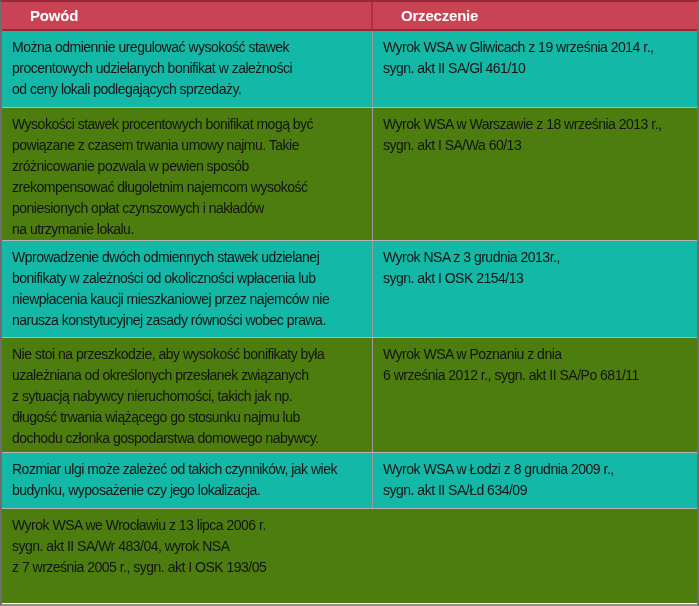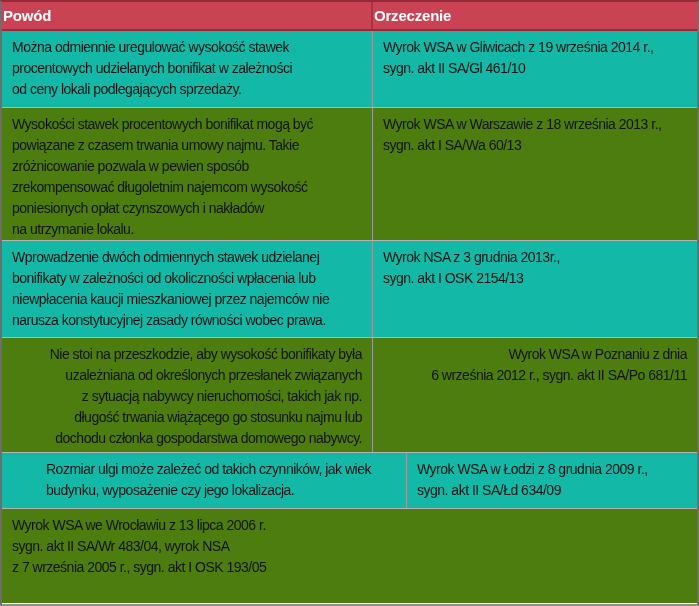--- a/index.html
+++ b/index.html
@@ -26,21 +26,21 @@
     border-bottom: 2px solid #96293a;
     box-sizing: border-box;
   }
   .th {
     display: flex;
     align-items: center;
     color: #ffffff;
     font-weight: bold;
     font-size: 15px;
     letter-spacing: -0.2px;
-    padding: 0 1px;
+    padding: 0 28px;
     box-sizing: border-box;
   }
   .col-powod { width: 371px; flex: 0 0 371px; }
   .col-orzeczenie { flex: 1 1 auto; }
   .thead .col-powod { border-right: 2px solid #a93245; }
   .row {
     display: flex;
     box-sizing: border-box;
     background: #14b8a6;
   }
@@ -53,22 +53,22 @@
     line-height: 21px;
     letter-spacing: -0.5px;
     color: #141414;
     white-space: pre-line;
     overflow: hidden;
   }
   .cell.col-powod { border-right: 1px solid #9b9b9b; }
   .r1 { min-height: 76px; }
   .r2 { min-height: 132px; }
   .r3 { min-height: 97px; }
-  .r4 { min-height: 115px; text-align: right; }
-  .r5 { min-height: 56px; padding-left: 34px; }
+  .r4 { min-height: 115px; }
+  .r5 { min-height: 56px; }
   .r6 { min-height: 95px; }
 </style>
 </head>
 <body>
 
 <div class="table-wrap">
 
   <div class="thead">
     <div class="th col-powod">Powód</div>
     <div class="th col-orzeczenie">Orzeczenie</div>

